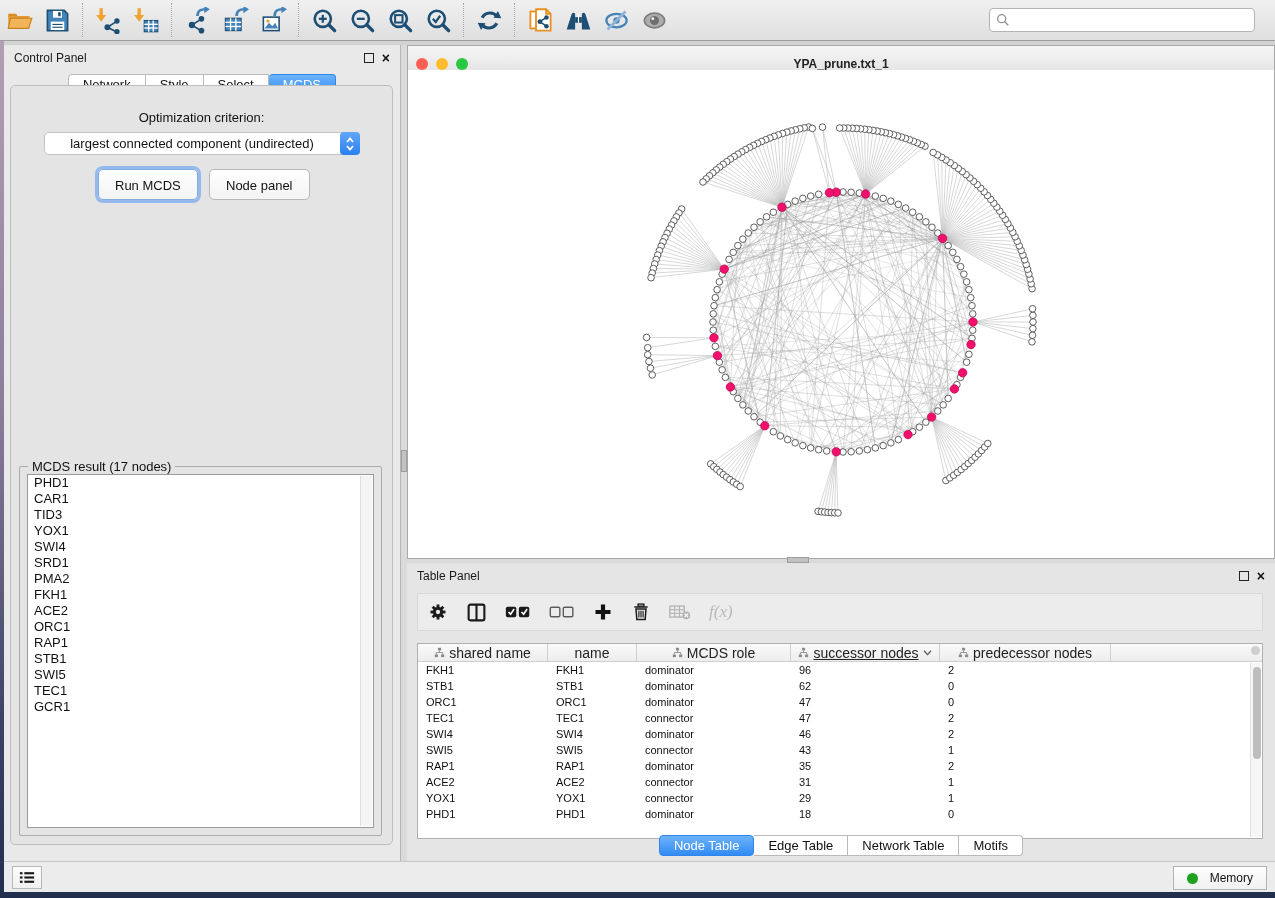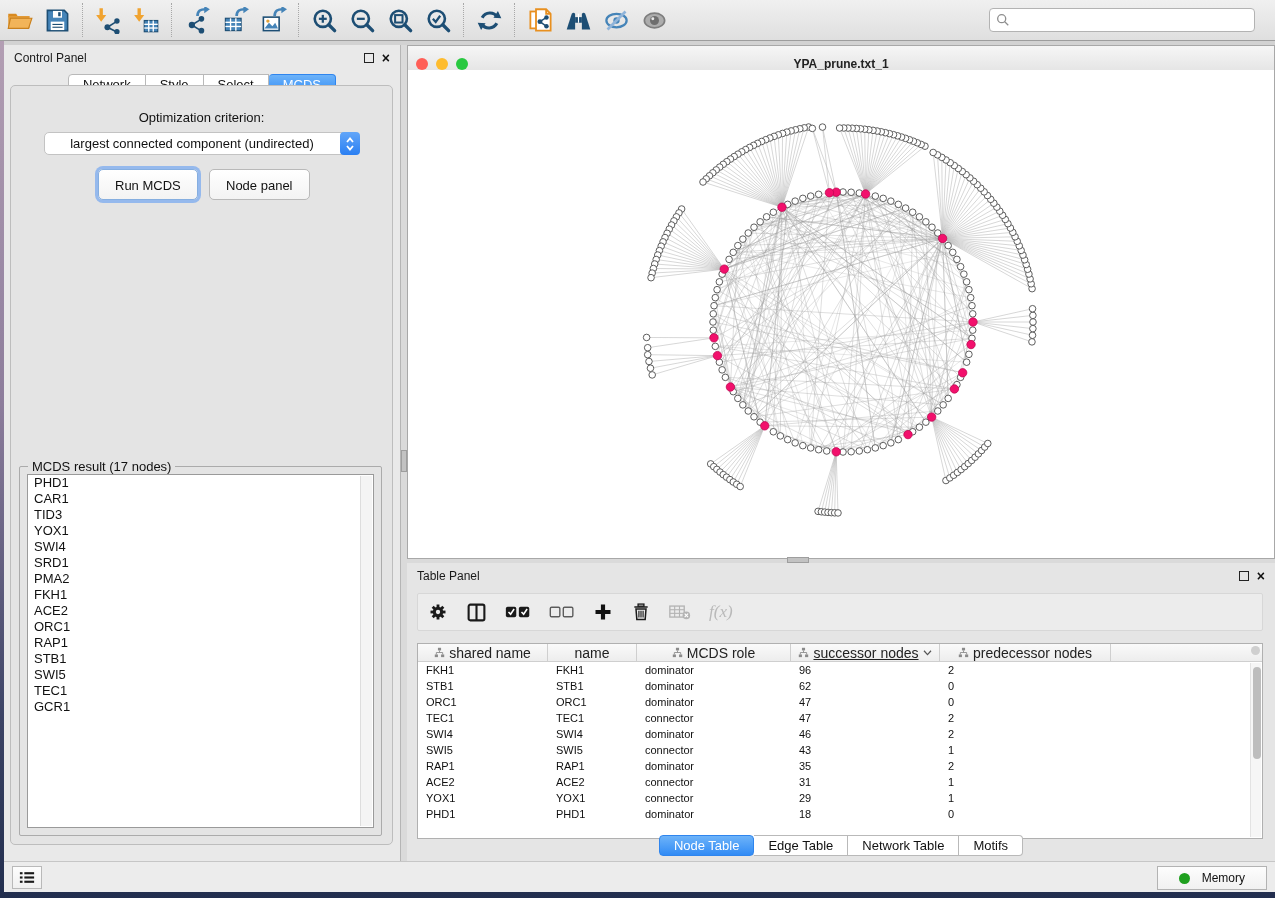--- a/index.html
+++ b/index.html
@@ -110,21 +110,21 @@
   #tp-tabs { position:absolute; bottom:5px; width:100%; display:flex; justify-content:center; }
 
   
   #status-bar { position:absolute; left:0; bottom:0; width:1271px; height:31px;
     background:#ececec; border-top:1px solid #c6c6c6; }
   #list-btn { position:absolute; left:8px; top:4px; width:30px; height:23px;
     background:linear-gradient(#fdfdfd,#f0f0f0); border:1px solid #b9b9b9;
     display:flex; align-items:center; justify-content:center; }
   #memory-btn { position:absolute; right:8px; top:4px; height:24px;
     background:linear-gradient(#fdfdfd,#f1f1f1); border:1px solid #b3b3b3;
-    display:flex; align-items:center; gap:12px; padding:0 21px; font-size:12px; color:#111; }
+    display:flex; align-items:center; gap:12px; padding:0 13px; font-size:12px; color:#111; }
   #memory-dot { width:11px; height:11px; border-radius:50%; background:#1fa01f; }
 </style>
 </head>
 <body>
 
 <div id="toolbar">
   <div class="tbtn">
       <svg viewBox="0 0 24 24">
         <path d="M2 6 h7 l2 3 h-9 z" fill="#d98a20"></path>
         <rect x="2" y="8" width="19" height="11" fill="#e29a36"></rect>

